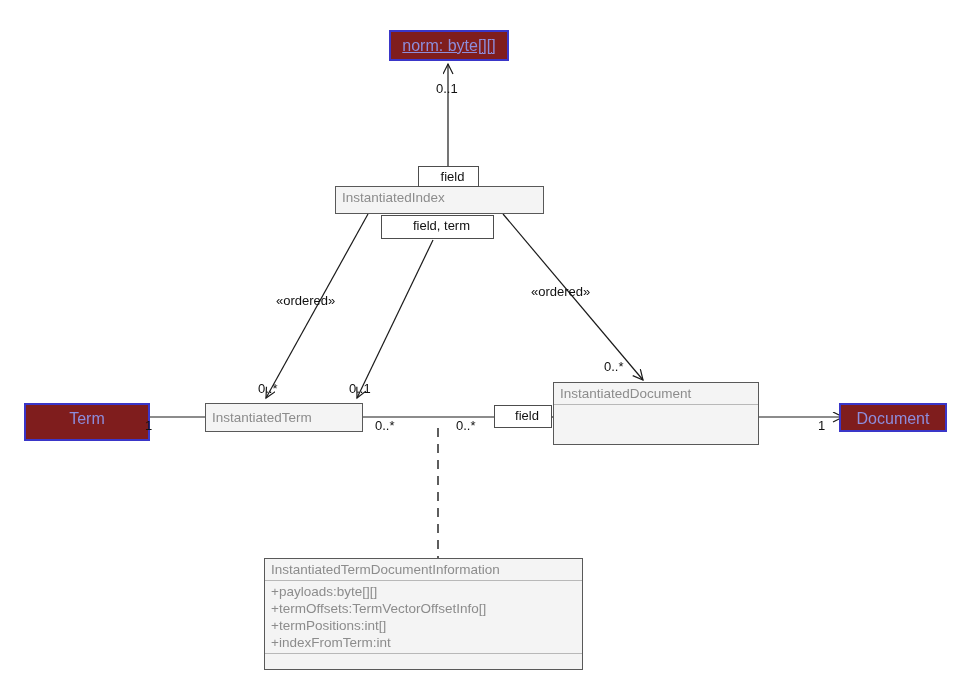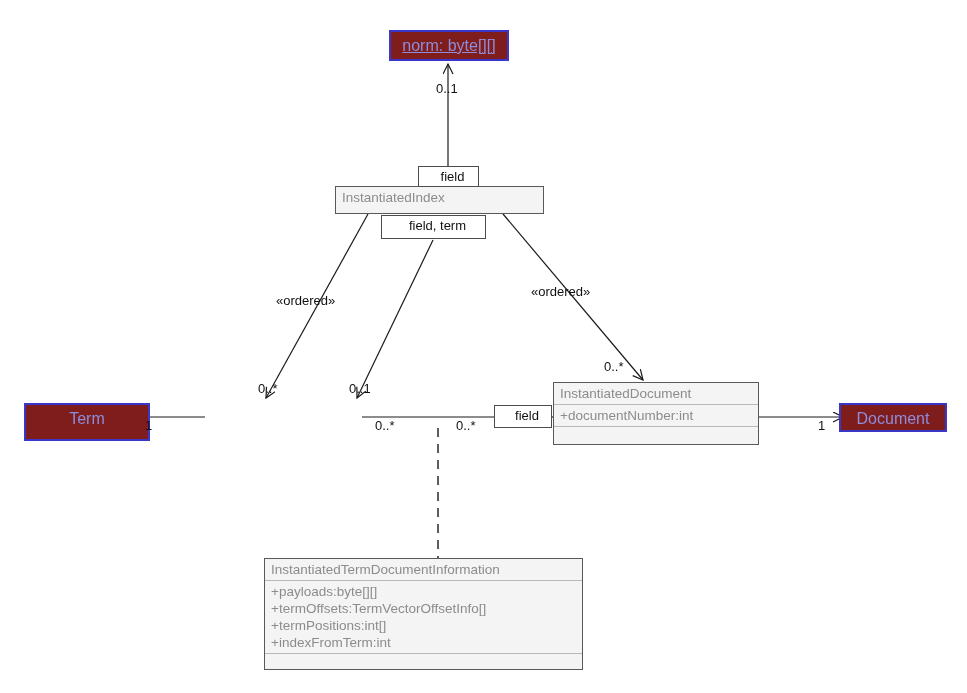--- a/index.html
+++ b/index.html
@@ -134,43 +134,43 @@
   </div>
 
   <div class="uml-ext" style="left:839px; top:403px; width:108px; height:29px;">
     <span>Document</span>
   </div>
 
   <div class="uml-box plain" style="left:335px; top:186px; width:209px; height:28px;">
     <div class="compartment cname">InstantiatedIndex</div>
   </div>
 
+  <div class="uml-box plain" style="left:205px; top:403px; width:158px; height:29px;">
+    <div class="compartment cname" style="line-height:21px;">InstantiatedTerm</div>
+  </div>
 
   <div class="uml-box" style="left:553px; top:382px; width:206px; height:63px;">
     <div class="compartment cname">InstantiatedDocument</div>
-    <div class="compartment attrs">
-      <div class="attr-line">+documentNumber:int</div>
-    </div>
     <div class="compartment ops"></div>
   </div>
 
   <div class="uml-box" style="left:264px; top:558px; width:319px; height:112px;">
     <div class="compartment cname">InstantiatedTermDocumentInformation</div>
     <div class="compartment attrs">
       <div class="attr-line">+payloads:byte[][]</div>
       <div class="attr-line">+termOffsets:TermVectorOffsetInfo[]</div>
       <div class="attr-line">+termPositions:int[]</div>
       <div class="attr-line">+indexFromTerm:int</div>
     </div>
     <div class="compartment ops"></div>
   </div>
 
   <div class="edge-label-box" style="left:418px; top:166px; width:61px; height:21px;">field</div>
 
-  <div class="edge-label-box" style="left:381px; top:215px; width:105px; height:24px;">field, term</div>
+  <div class="edge-label-box" style="left:381px; top:215px; width:113px; height:24px;">field, term</div>
 
   <div class="edge-label-box" style="left:494px; top:405px; width:58px; height:23px;">field</div>
 
   <div class="edge-text" style="left:276px; top:294px;">«ordered»</div>
 
   <div class="edge-text" style="left:531px; top:285px;">«ordered»</div>
 
   <div class="edge-text" style="left:436px; top:82px;">0..1</div>
 
   <div class="edge-text" style="left:145px; top:419px;">1</div>

